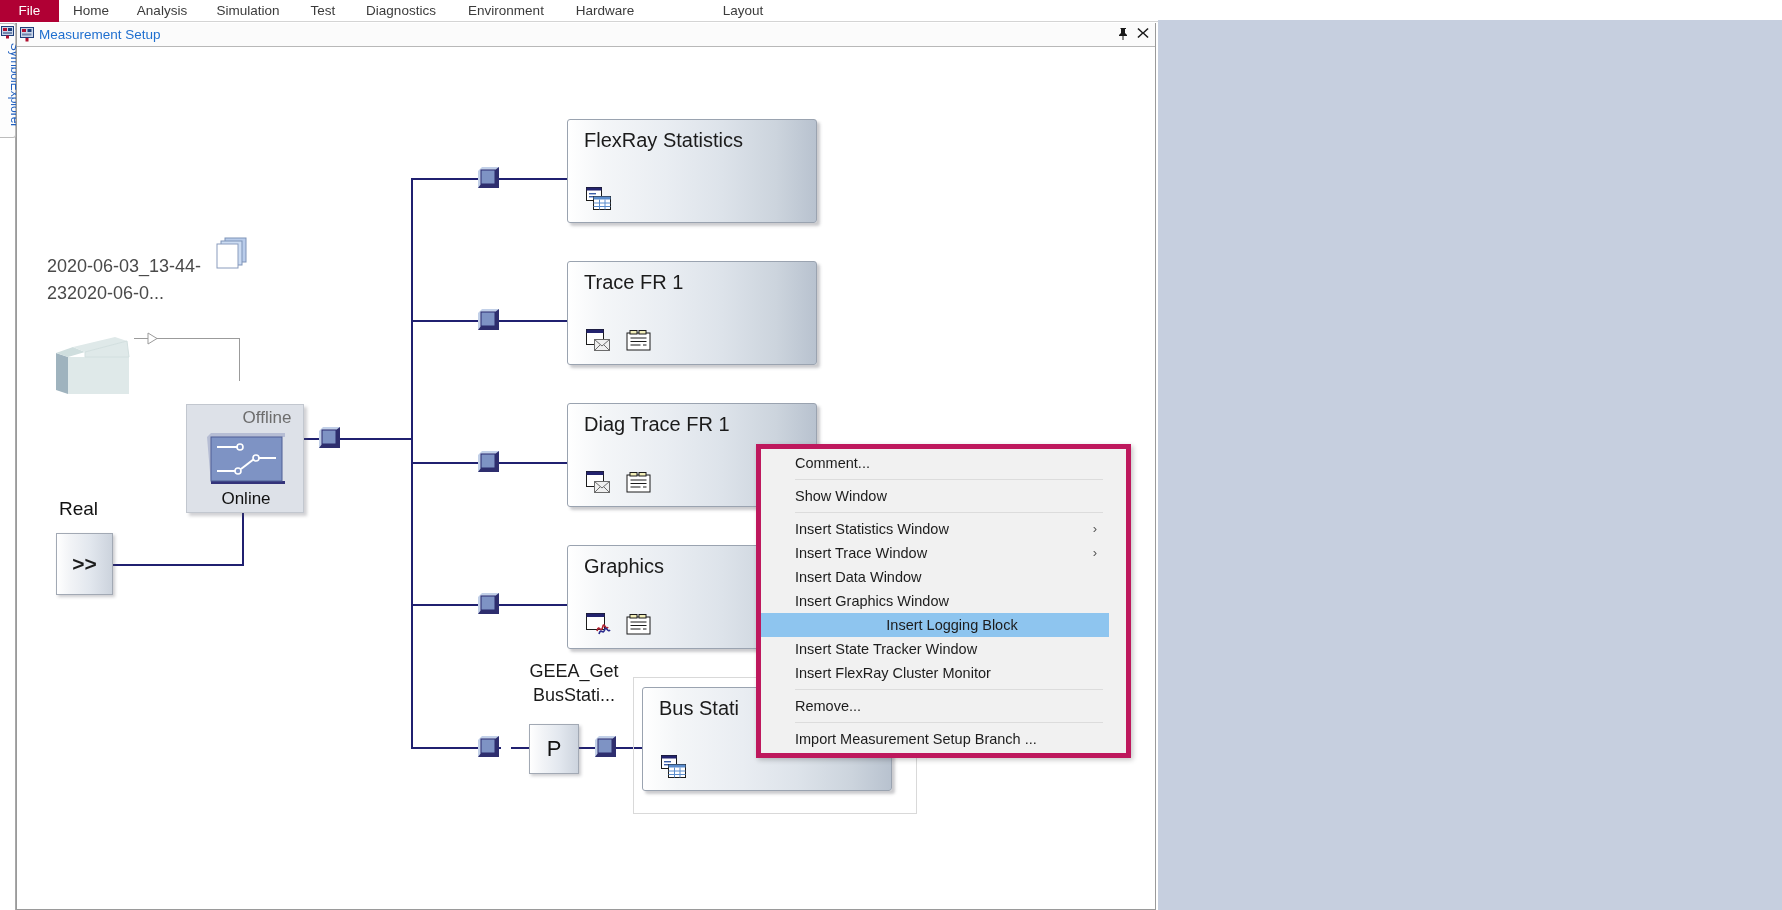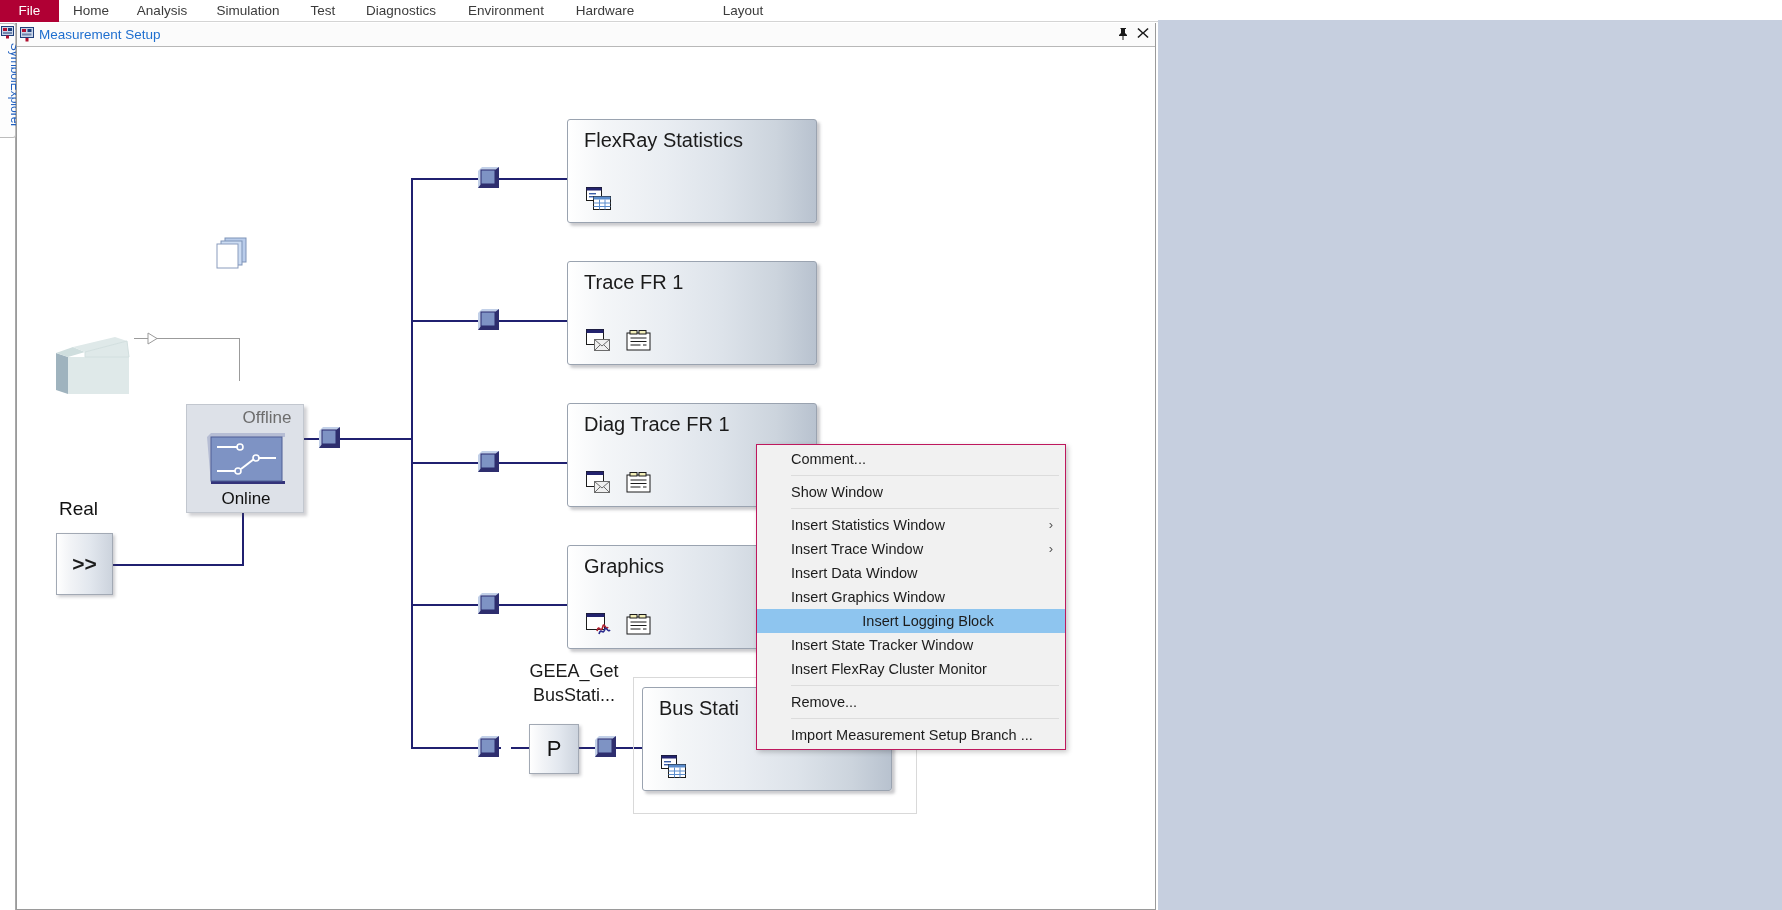--- a/index.html
+++ b/index.html
@@ -180,25 +180,25 @@
   #file-label{
     position:absolute; left:30px; top:205px; width:200px;
     font-size:18px; color:#4a4a4a; line-height:27px;
   }
   #file-stack-icon{ position:absolute; left:199px; top:189px; }
   #folder-icon{ position:absolute; left:38px; top:288px; }
 
   
   #ctx-menu{
     position:absolute; left:739px; top:396px;
-    width:310px;
+    width:375px;
     background:#f1f1f1;
-    border:1px solid #be185d;
+    border:5px solid #be185d;
     box-shadow:2px 2px 5px rgba(0,0,0,0.22);
-    padding:2px 0 2px 0;
+    padding:2px 17px 2px 0;
     z-index:50;
   }
   .ctx-item{
     position:relative; height:24px; line-height:24px;
     padding-left:34px; font-size:14.5px; color:#1c1c1c;
     white-space:nowrap; cursor:default;
   }
   .ctx-item.selected{ background:#8ec5ef;text-align:center; }
   .ctx-item .arrow{
     position:absolute; right:12px; top:0; height:24px; line-height:24px;
@@ -318,20 +318,21 @@
       <polygon points="0,4 4,0 21,0 21,3 3,3 3,21 0,21" fill="#c2d0e8"></polygon>
       <rect x="3" y="3" width="14" height="14" fill="#7e93c4" stroke="#2b2b6e" stroke-width="1"></rect>
       <polygon points="17,3 21,0 21,21 0,21 3,17 17,17" fill="#2e2e6e"></polygon>
     </svg>
     <svg class="node" style="left:578px; top:688px;" viewBox="0 0 22 22">
       <polygon points="0,4 4,0 21,0 21,3 3,3 3,21 0,21" fill="#c2d0e8"></polygon>
       <rect x="3" y="3" width="14" height="14" fill="#7e93c4" stroke="#2b2b6e" stroke-width="1"></rect>
       <polygon points="17,3 21,0 21,21 0,21 3,17 17,17" fill="#2e2e6e"></polygon>
     </svg>
 
+    <div id="file-label">2020-06-03_13-44-232020-06-0...</div>
     <svg id="file-stack-icon" width="34" height="32" viewBox="0 0 34 32">
       <rect x="9" y="1" width="21" height="24" fill="#b9ccea" stroke="#7e93b8"></rect>
       <rect x="5" y="4" width="21" height="24" fill="#ccdcf2" stroke="#7e93b8"></rect>
       <rect x="1" y="7" width="21" height="24" fill="#ffffff" stroke="#8a9cbd"></rect>
     </svg>
 
     <svg id="folder-icon" width="78" height="60" viewBox="0 0 78 60">
       <polygon points="1,17 1,54 13,58 13,21" fill="#9fb3be"></polygon>
       <polygon points="13,21 13,58 74,58 74,21" fill="#dfe9e9"></polygon>
       <polygon points="1,17 13,21 30,16 18,11" fill="#cfdede"></polygon>

